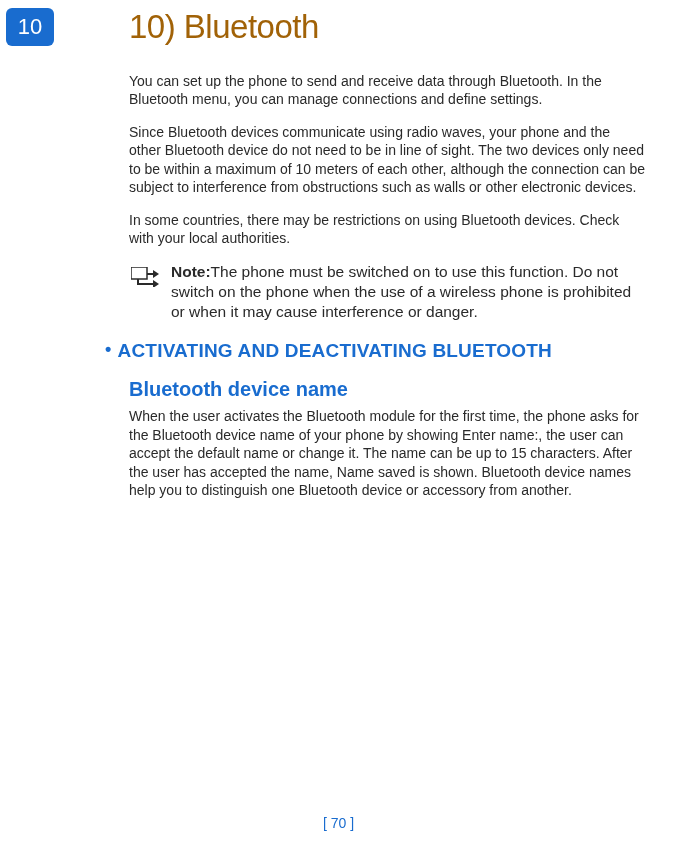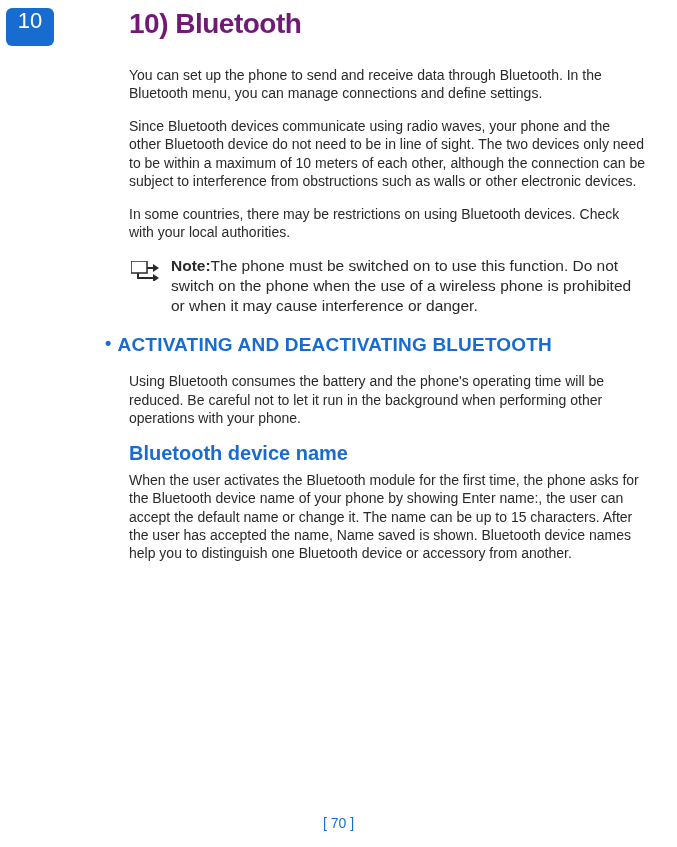--- a/index.html
+++ b/index.html
@@ -17,36 +17,36 @@
     }
     .page-tab {
       position: absolute;
       top: 8px;
       left: 6px;
       width: 48px;
       height: 38px;
       background: #196ccf;
       border-radius: 6px;
       display: flex;
-      align-items: flex-start;
+      align-items: center;
       justify-content: center;
       color: #ffffff;
       font-size: 22px;
       font-weight: normal;
     }
     .content {
       position: absolute;
       top: 8px;
       left: 129px;
       width: 516px;
     }
     .chapter-title {
-      color: #701a75;
-      font-size: 28px;
-      font-weight: bold;
+      color: #a16207;
+      font-size: 33px;
+      font-weight: normal;
       margin-bottom: 26px;
       letter-spacing: -0.5px;
     }
     .body-text {
       font-size: 14px;
       line-height: 1.32;
       margin-bottom: 14px;
       color: #2a2a2a;
     }
     .note-block {
@@ -129,19 +129,18 @@
     </div>
     <div class="note-text">
       <span class="note-label">Note:</span><span>The phone must be switched on to use this function. Do not switch on the phone when the use of a wireless phone is prohibited or when it may cause interference or danger.</span>
     </div>
   </div>
 
   <h2 class="section-heading">
     <span class="bullet-dot">•</span><span>ACTIVATING AND DEACTIVATING BLUETOOTH</span>
   </h2>
 
-  <p class="body-text">Using Bluetooth consumes the battery and the phone's operating time will be reduced. Be careful not to let it run in the background when performing other operations with your phone.</p>
 
   <h3 class="sub-heading">Bluetooth device name</h3>
   <p class="body-text">When the user activates the Bluetooth module for the first time, the phone asks for the Bluetooth device name of your phone by showing Enter name:, the user can accept the default name or change it. The name can be up to 15 characters. After the user has accepted the name, Name saved is shown. Bluetooth device names help you to distinguish one Bluetooth device or accessory from another.</p>
 </div>
 
 <div class="page-number">[ 70 ]</div>
 
 </body></html>

